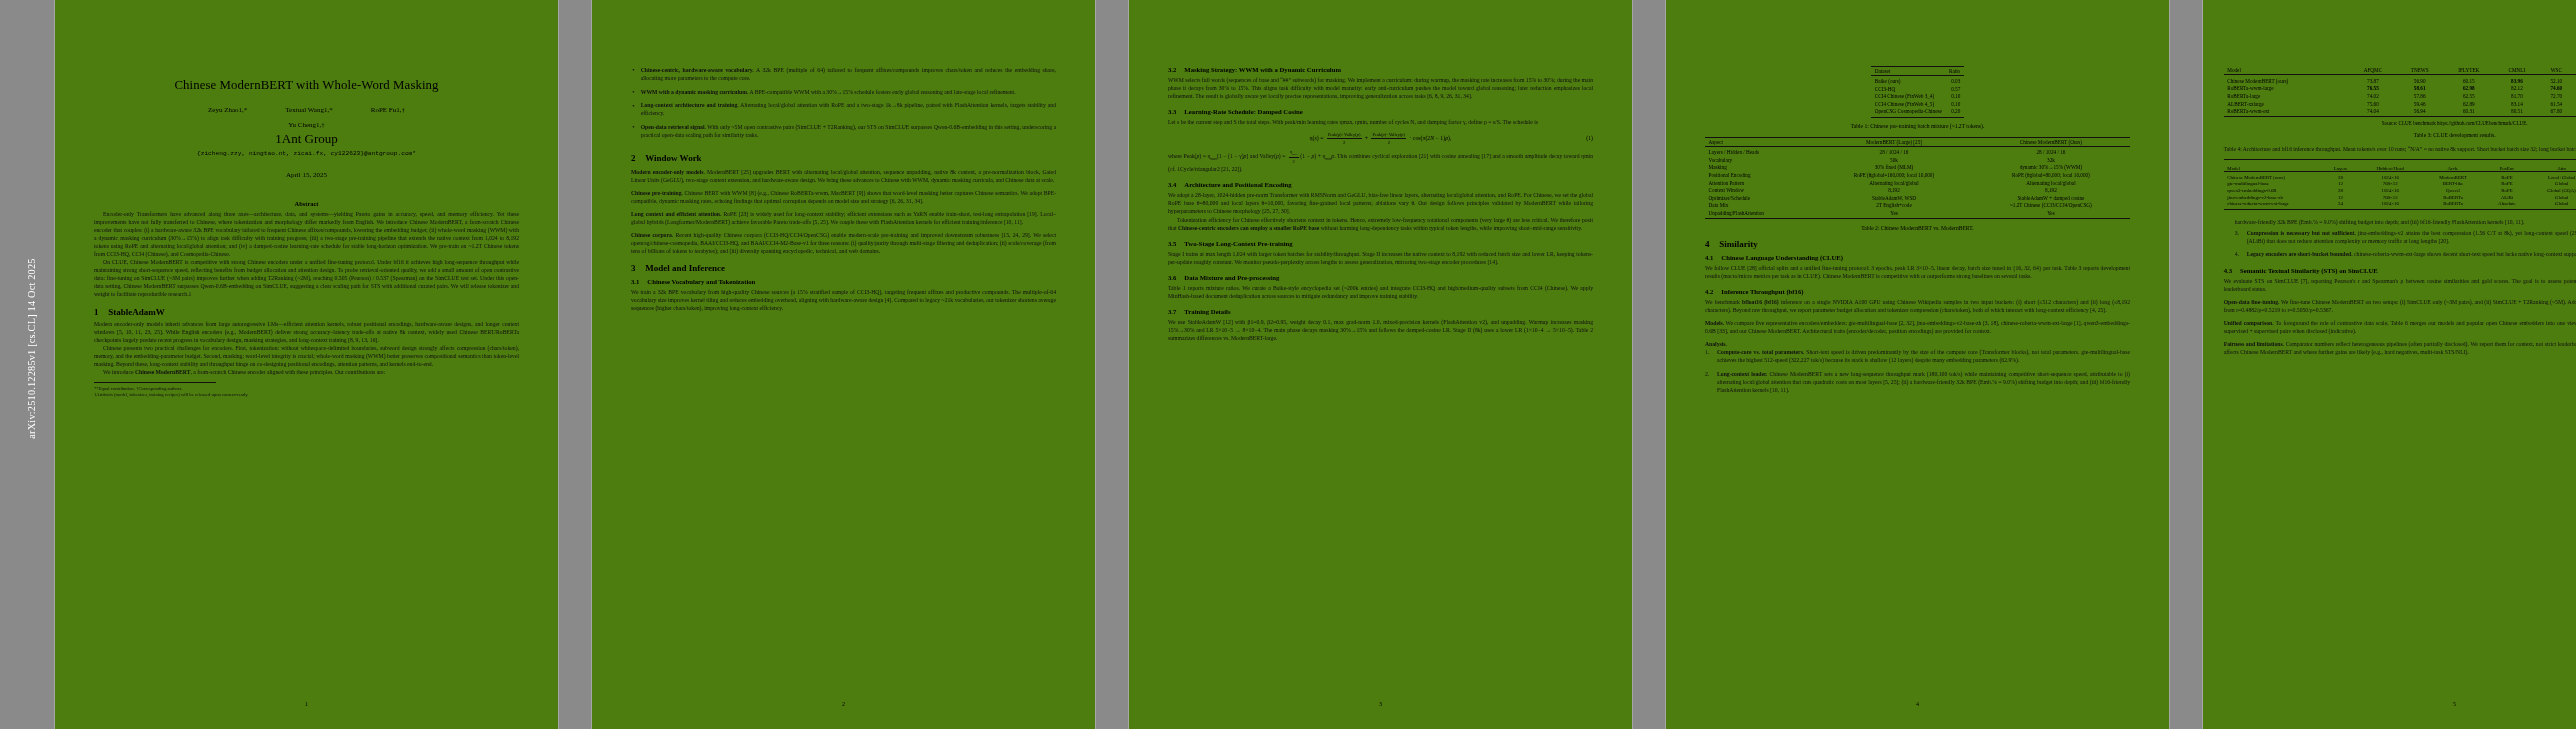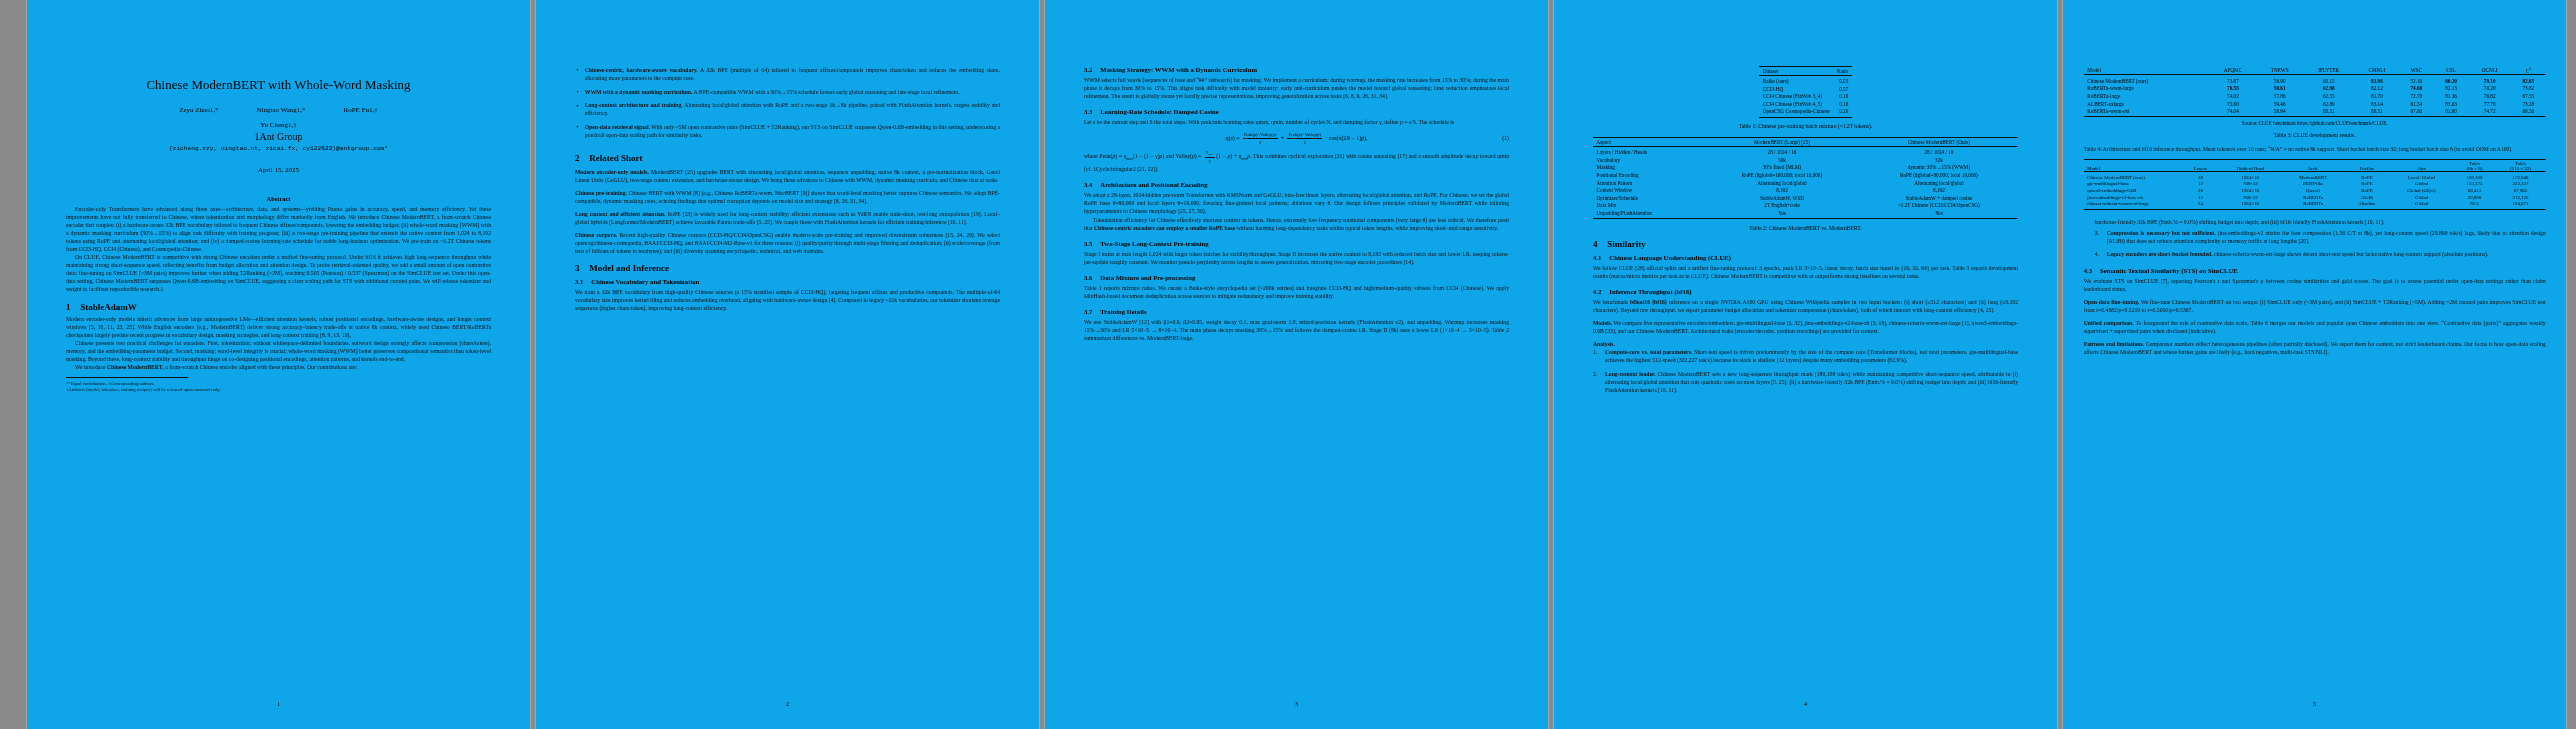--- a/index.html
+++ b/index.html
@@ -2,33 +2,33 @@
 <html style="font-size:9.7px"><head>
 <meta charset="utf-8">
 <style>
   html,body{margin:0;padding:0;background:#8a8a8a;}
   body{width:2576px;height:729px;overflow:hidden;font-family:"Liberation Serif",serif;}
   .sheet{position:relative;width:2576px;height:729px;background:#8a8a8a;}
   .arxiv-strip{position:absolute;left:0;top:0;width:27px;height:729px;background:#8a8a8a;}
   .arxiv-text{position:absolute;left:-200px;top:343px;width:462px;transform:rotate(-90deg);
      font-family:"Liberation Serif",serif;font-size:10.3px;color:#ffffff;letter-spacing:0.2px;text-align:center;}
   .pages{position:absolute;left:27px;top:0;display:flex;gap:6px;}
-  .page{position:relative;width:503px;height:729px;background:#0ea5e9;overflow:hidden;
-        box-shadow:0 0 0 0.6px #b9b9b9;}
+  .page{position:relative;width:503px;height:729px;background:#4d7c0f;overflow:hidden;
+        box-shadow:0 0 0 0.6px #b9b9b9;margin-left:28px;}
   .pad{position:absolute;left:39px;top:0;width:425px;height:729px;}
   .col{font-size:5.7px;line-height:1.42;color:#101010;text-align:justify;}
   p{margin:0 0 0 0;text-indent:1.6em;}
   p.noind{text-indent:0;}
   .gap{height:4.9px;}
   .gap-s{height:3px;}
   .gap-l{height:8px;}
   h1.title{font-size:12.8px;font-weight:normal;text-align:center;margin:0;letter-spacing:0.1px;}
   .authors{display:flex;justify-content:center;gap:38px;font-size:7px;margin-top:13.4px;}
   .author2{text-align:center;font-size:7px;margin-top:6.7px;}
-  .affil{text-align:center;font-size:10px;margin-top:1.8px;}
+  .affil{text-align:center;font-size:13px;margin-top:1.8px;}
   .emails{text-align:center;font-family:"Liberation Mono",monospace;font-size:6.2px;margin-top:3.6px;}
   .date{text-align:center;font-size:7px;margin-top:13.4px;}
   h2.abs{text-align:center;font-size:6.4px;font-weight:bold;margin:0 0 3px 0;}
   h2.sec{font-size:9px;font-weight:bold;margin:0;}
   h3.sub{font-size:6.7px;font-weight:bold;margin:0;}
   .secrow{display:flex;gap:9.7px;align-items:baseline;}
   .subrow{display:flex;gap:8px;align-items:baseline;}
   ul.bul{margin:0;padding:0;list-style:none;}
   ul.bul>li{position:relative;padding-left:9.7px;margin-bottom:5.5px;text-align:justify;}
   ul.bul>li:before{content:"\2022";position:absolute;left:1.2px;top:-0.6px;font-size:6.7px;}
@@ -68,21 +68,21 @@
   </div>
 
   <div class="pages">
 
     <div class="page">
       <div class="pad" style="top:0">
         <div style="height:78px"></div>
         <h1 class="title">Chinese ModernBERT with Whole-Word Masking</h1>
         <div class="authors">
           <span>Zeyu Zhao1,*</span>
-          <span>Ningtao Wang1,*</span>
+          <span>Textual Wang1,*</span>
           <span>RoPE Fu1,†</span>
         </div>
         <div class="author2">Yu Cheng1,†</div>
         <div class="affil">1Ant Group</div>
         <div class="emails">{zicheng.zzy, ningtao.nt, zicai.fx, cy122623}@antgroup.com*</div>
         <div class="date">April 15, 2025</div>
 
         <div style="height:20.7px"></div>
         <h2 class="abs">Abstract</h2>
         <div class="col">
@@ -118,21 +118,21 @@
             <li><b>Chinese-centric, hardware-aware vocabulary.</b><span> A 32k BPE (multiple of 64) tailored to frequent affixes/compounds improves chars/token and reduces the embedding share, allocating more parameters to the compute core.</span></li>
             <li><b>WWM with a dynamic masking curriculum.</b><span> A BPE-compatible WWM with a 30%→15% schedule fosters early global reasoning and late-stage local refinement.</span></li>
             <li><b>Long-context architecture and training.</b><span> Alternating local/global attention with RoPE and a two-stage 1k→8k pipeline, paired with FlashAttention kernels, targets stability and efficiency.</span></li>
             <li><b>Open-data retrieval signal.</b><span> With only ~5M open contrastive pairs (SimCLUE + T2Ranking), our STS on SimCLUE surpasses Qwen-0.6B-embedding in this setting, underscoring a practical open-data scaling path for similarity tasks.</span></li>
           </ul>
         </div>
 
         <div class="gap-l"></div>
         <div class="secrow">
           <h2 class="sec">2</h2>
-          <h2 class="sec">Related Short</h2>
+          <h2 class="sec">Window Work</h2>
         </div>
         <div class="gap"></div>
         <div class="col">
           <p class="noind"><b>Modern encoder-only models.</b><span> ModernBERT [25] upgrades BERT with alternating local/global attention, sequence unpadding, native 8k context, a pre-normalization block, Gated Linear Units (GeGLU), two-stage context extension, and hardware-aware design. We bring these advances to Chinese with WWM, dynamic masking curricula, and Chinese data at scale.</span></p>
           <div class="gap"></div>
           <p class="noind"><b>Chinese pre-training.</b><span> Chinese BERT with WWM [8] (e.g., Chinese RoBERTa-wwm, MacBERT [9]) shows that word-level masking better captures Chinese semantics. We adopt BPE-compatible, dynamic masking rates, echoing findings that optimal corruption depends on model size and strategy [6, 26, 31, 34].</span></p>
           <div class="gap"></div>
           <p class="noind"><b>Long context and efficient attention.</b><span> RoPE [23] is widely used for long-context stability; efficient extensions such as YaRN enable train-short, test-long extrapolation [19]. Local–global hybrids (Longformer/ModernBERT) achieve favorable Pareto trade-offs [5, 25]. We couple these with FlashAttention kernels for efficient training/inference [10, 11].</span></p>
           <div class="gap"></div>
           <p class="noind"><b>Chinese corpora.</b><span> Recent high-quality Chinese corpora (CCI3-HQ/CCI4/OpenCSG) enable modern-scale pre-training and improved downstream robustness [15, 24, 29]. We select opencsg/chinese-cosmopedia, BAAI/CCI3-HQ, and BAAI/CCI4-M2-Base-v1 for three reasons: (i) quality/purity through multi-stage filtering and deduplication; (ii) scale/coverage (from tens of billions of tokens to terabytes); and (iii) diversity spanning encyclopedic, technical, and web domains.</span></p>

